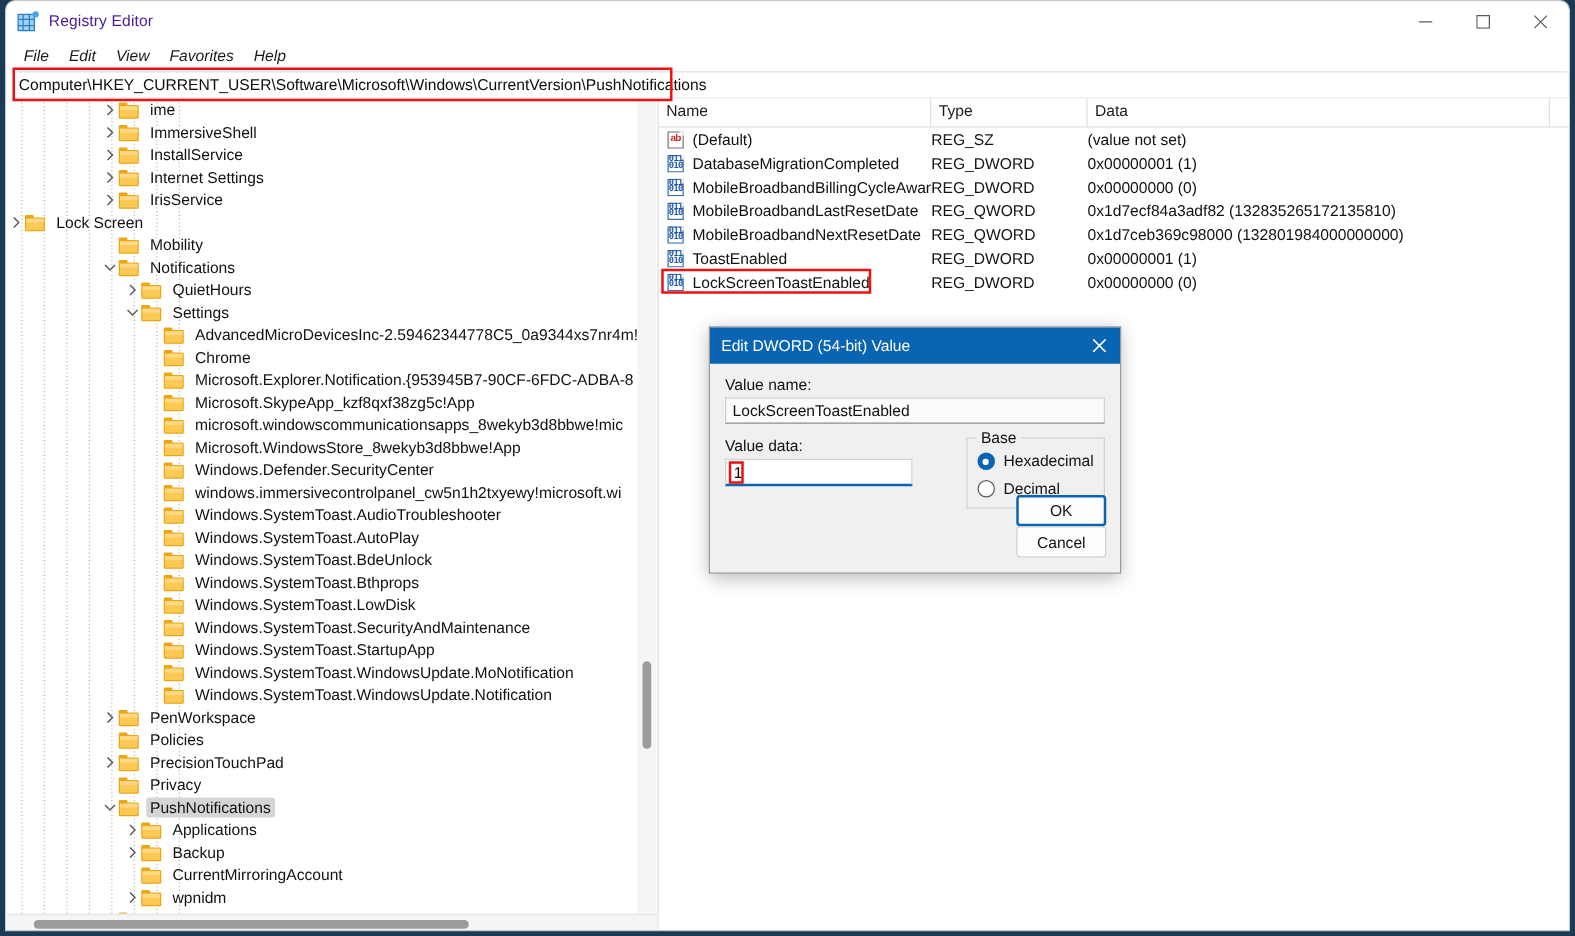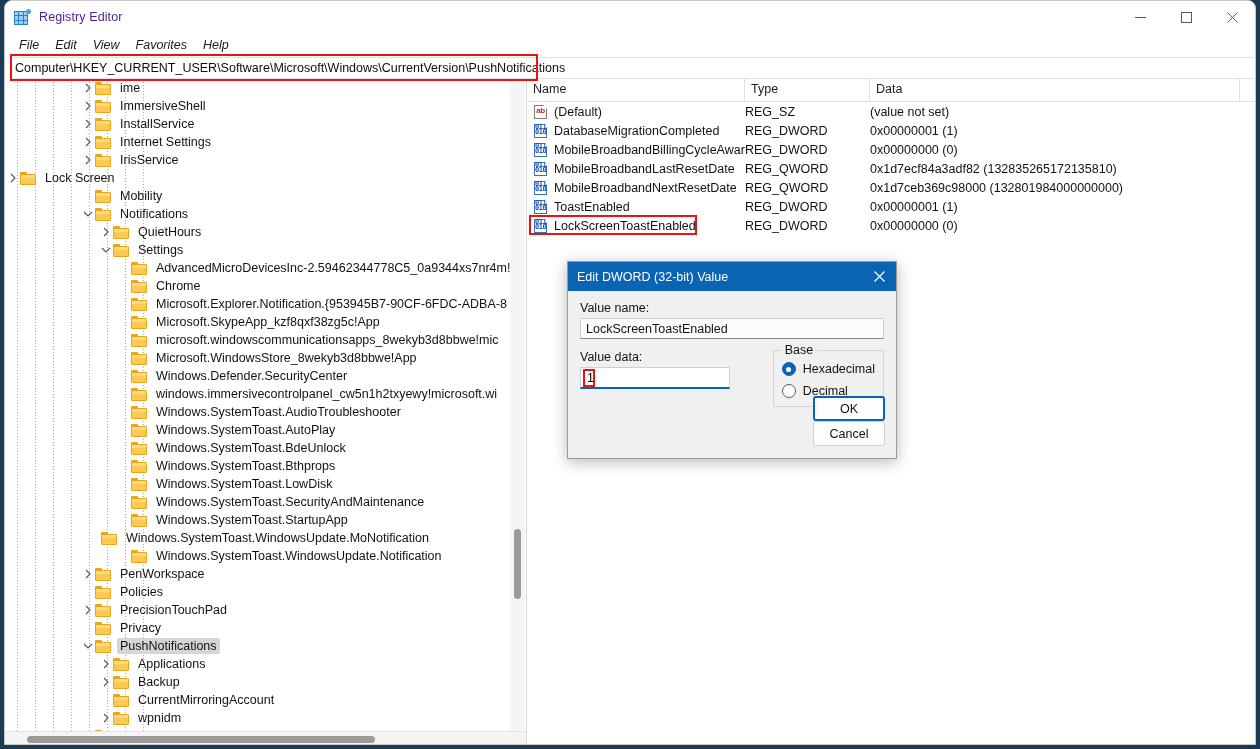--- a/index.html
+++ b/index.html
@@ -766,21 +766,21 @@
               <svg width="8" height="10" viewBox="0 0 8 10">
                 <path d="M2 1 L6 5 L2 9" fill="none" stroke="currentColor" stroke-width="1.2"></path>
               </svg>
             </span>
             <span class="folder">
               <span class="tab"></span>
               <span class="body"></span>
             </span>
             <span class="lbl">Windows.SystemToast.StartupApp</span>
           </div>
-          <div class="trow" style="padding-left: 81px;">
+          <div class="trow" style="padding-left: 111px;">
             <span class="chev none">
               <svg width="8" height="10" viewBox="0 0 8 10">
                 <path d="M2 1 L6 5 L2 9" fill="none" stroke="currentColor" stroke-width="1.2"></path>
               </svg>
             </span>
             <span class="folder">
               <span class="tab"></span>
               <span class="body"></span>
             </span>
             <span class="lbl">Windows.SystemToast.WindowsUpdate.MoNotification</span>
@@ -1006,21 +1006,21 @@
             <div class="vt">REG_DWORD</div>
             <div class="vd">0x00000000 (0)</div>
             <span class="redbox-row"></span>
           </div>
         </div>
     </div>
   </div>
 
   <div class="dialog">
     <div class="dlg-title">
-      <span>Edit DWORD (32-bit) Value</span>
+      <span>Edit DWORD (54-bit) Value</span>
       <div class="dlg-close">
         <svg width="11" height="11" viewBox="0 0 11 11">
             <path d="M0.5 0.5 L10.5 10.5 M10.5 0.5 L0.5 10.5" stroke="currentColor" stroke-width="1.2"></path>
           </svg>
       </div>
     </div>
     <div class="dlg-body">
       <div class="fld-label">Value name:</div>
       <div class="txtinput">LockScreenToastEnabled</div>
 

